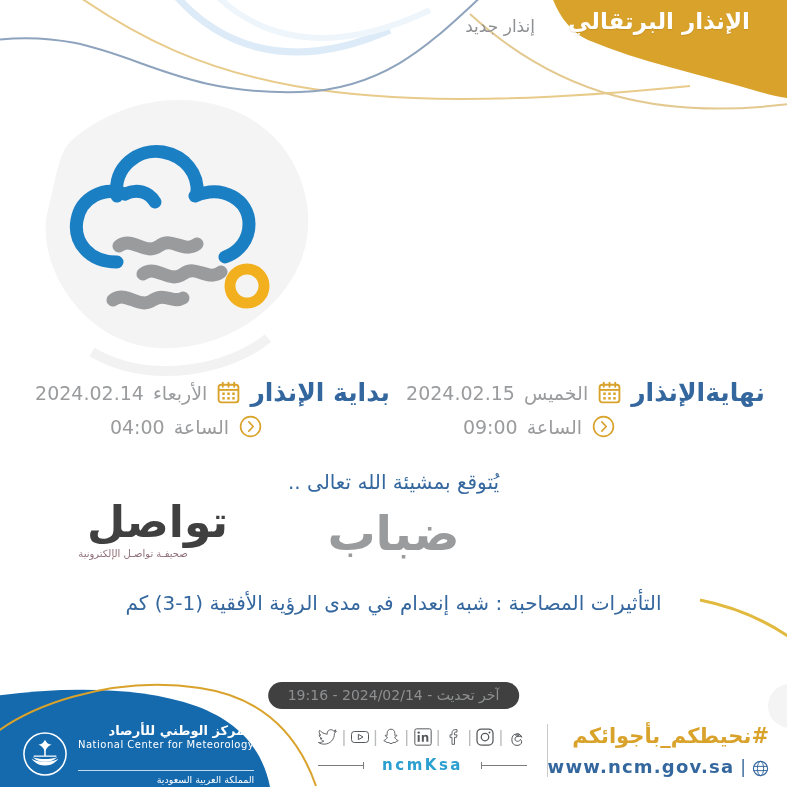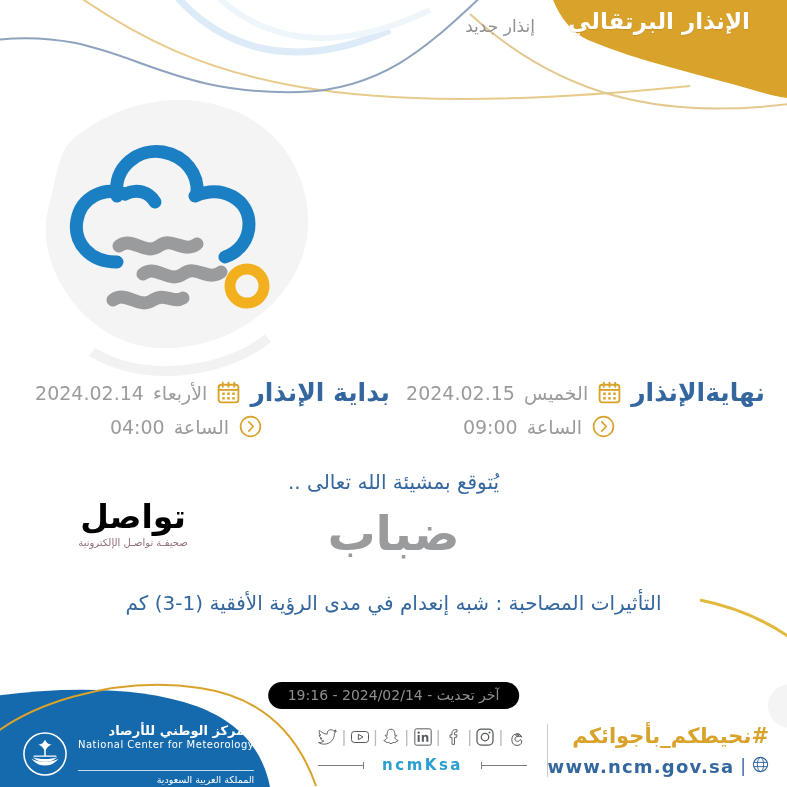--- a/index.html
+++ b/index.html
@@ -136,21 +136,21 @@
     font-size: 20px;
     color: #35679f;
   }
 
   
   #last-update {
     position: absolute;
     top: 682px;
     left: 50%;
     transform: translateX(-50%);
-    background: #000000;
+    background: #404040;
     color: #8d8f91;
     font-size: 14px;
     padding: 5px 20px 6px;
     border-radius: 14px;
     white-space: nowrap;
   }
 
   
   #ncm-logo-group {
     position: absolute;
@@ -230,21 +230,21 @@
   }
   #hashtag {
     font-size: 21px;
     font-weight: bold;
     color: #d9a22b;
     white-space: nowrap;
   }
   #site-row {
     display: flex;
     flex-direction: row;
-    align-items: flex-start;
+    align-items: flex-end;
     justify-content: flex-end;
     gap: 6px;
     margin-top: 8px;
     direction: ltr;
   }
   #site-url {
     font-size: 18px;
     font-weight: bold;
     color: #35679f;
     letter-spacing: 1.2px;
@@ -255,25 +255,26 @@
 
   
   #tawasul {
     position: absolute;
     left: 38px;
     top: 500px;
     width: 190px;
     text-align: center;
   }
   #tawasul-word {
-    font-size: 33px;
-    font-weight: bold;
-    color: #000000;
+    font-size: 44px;
+    font-weight: bold;
+    color: #404040;
     line-height: 1;
     letter-spacing: -2px;
+    text-align: right;
   }
   #tawasul-sub {
     font-size: 10px;
     color: #8f6f78;
     letter-spacing: 1.5px;
     margin-top: 4px;
   }
 </style>
 </head>
 <body>

